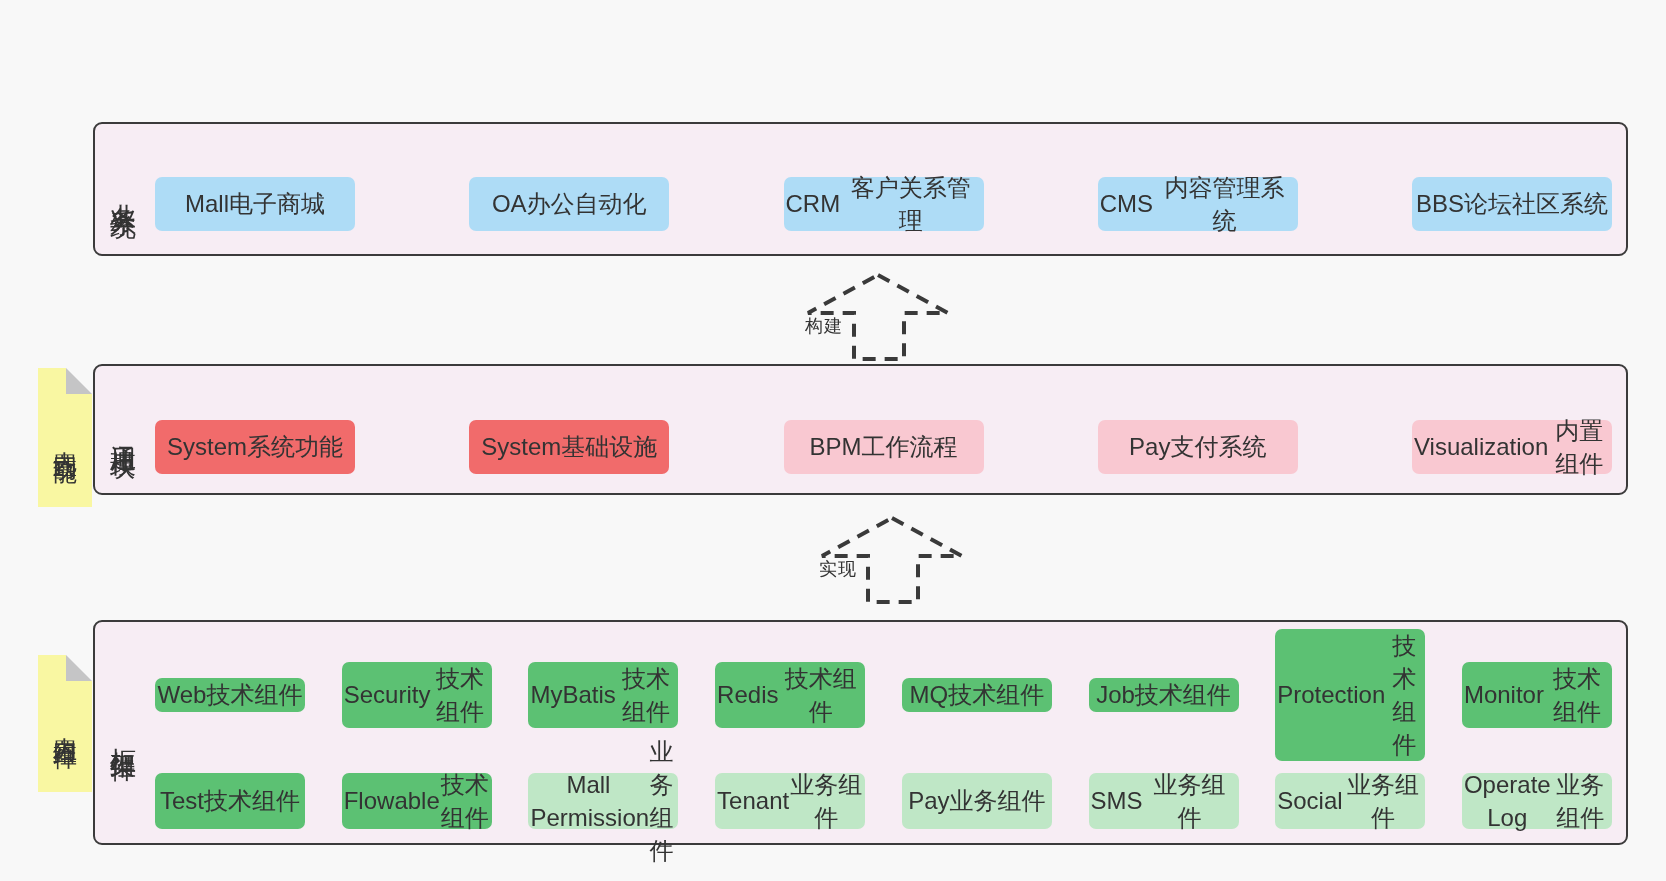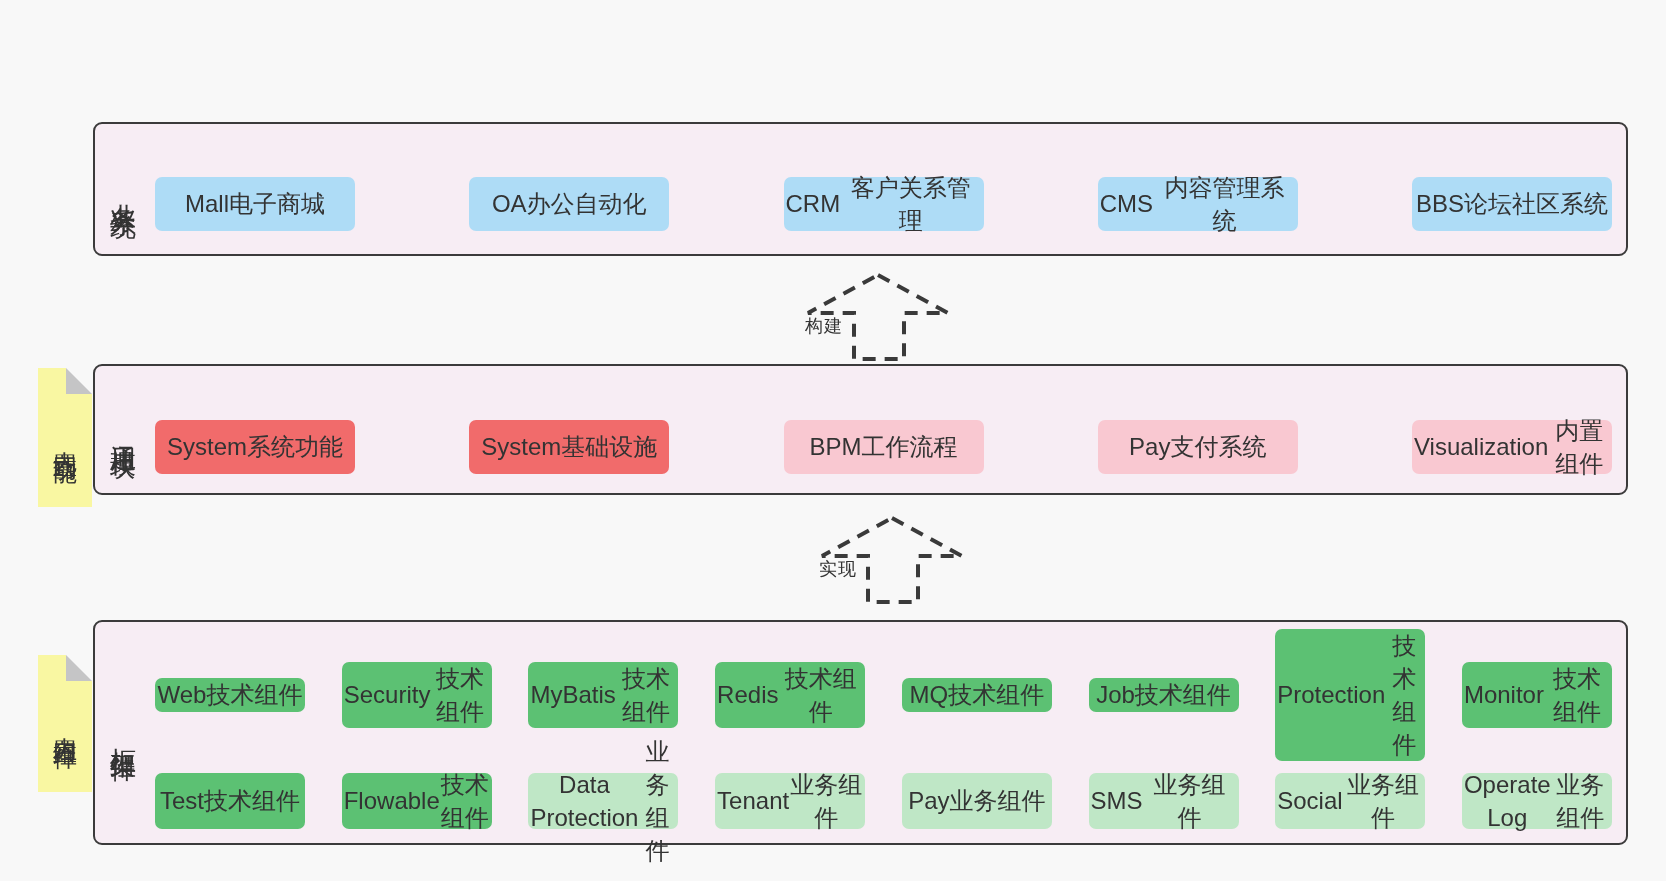--- a/index.html
+++ b/index.html
@@ -177,21 +177,21 @@
   <div class="box-row row2">
     <div class="box w150 green">
       <span class="en">Test</span>
       <span class="zh">技术组件</span>
     </div>
     <div class="box w150 green">
       <span class="en">Flowable</span>
       <span class="zh">技术组件</span>
     </div>
     <div class="box w150 lightgreen narrow-en">
-      <span class="en">Data Protection</span>
+      <span class="en">Mall Permission</span>
       <span class="zh">业务组件</span>
     </div>
     <div class="box w150 lightgreen">
       <span class="en">Tenant</span>
       <span class="zh">业务组件</span>
     </div>
     <div class="box w150 lightgreen">
       <span class="en">Pay</span>
       <span class="zh">业务组件</span>
     </div>

